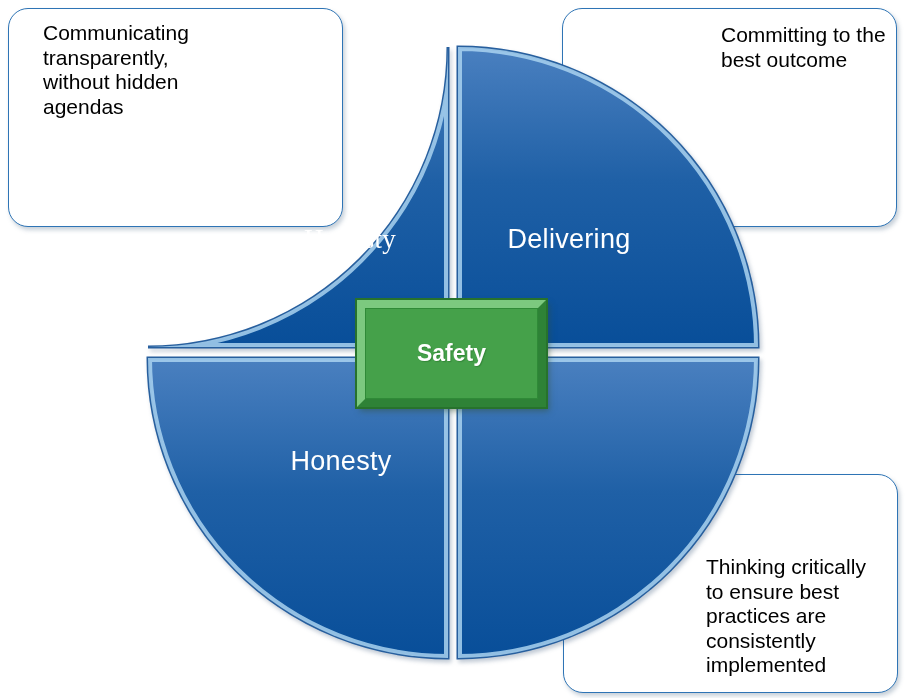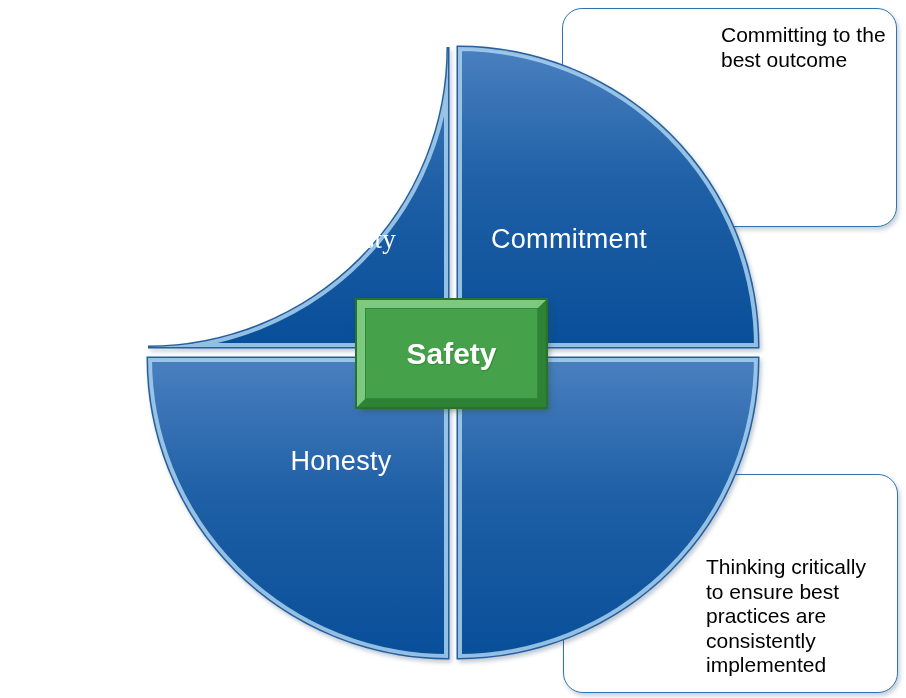--- a/index.html
+++ b/index.html
@@ -45,29 +45,35 @@
   
   .safety-box{
     position:absolute;left:357px;top:300px;width:189px;height:107px;
     box-sizing:border-box;background:#45A14A;
     border:8px solid;border-color:#7CC97F #2E8236 #2E8236 #7CC97F;
     box-shadow:0 0 0 2px #27722C, 3px 4px 6px rgba(50,80,45,.5),
                inset 0 0 0 1px #2F8A37;
     z-index:4;display:flex;align-items:center;justify-content:center;
   }
   .safety-box span{
-    color:#fff;font-size:30px;font-weight:bold;
+    color:#fff;font-size:23px;font-weight:bold;
     text-shadow:1px 1px 1px rgba(0,60,0,.25);
   }
 </style>
 </head>
 <body>
 
 <div class="stage">
 
+  <div class="note-box tl">
+    <div class="note-text">Communicating
+transparently,
+without hidden
+agendas</div>
+  </div>
   <div class="note-box tr">
     <div class="note-text">Committing to the
 best outcome</div>
   </div>
   <div class="note-box br">
     <div class="note-text">Thinking critically
 to ensure best
 practices are
 consistently
 implemented</div>
@@ -117,20 +123,20 @@
       </g>
 
       <g>
         <path d="M458,358 L758,358 A300,300 0 0 1 458,658 Z" fill="url(#gBot)" stroke="#275F9E" stroke-width="3"></path>
         <path d="M458,358 L758,358 A300,300 0 0 1 458,658 Z" fill="none" stroke="#A9D2F0" stroke-width="8" opacity="0.85" clip-path="url(#cBR)"></path>
       </g>
     </g>
   </svg>
 
   <div class="quad-label honesty">Honesty</div>
-  <div class="quad-label commitment">Commitment</div>
+  <div class="quad-label commitment">Delivering</div>
   <div class="quad-label teamwork">Honesty</div>
 
   <div class="safety-box">
     <span>Safety</span>
   </div>
 
 </div>
 
 </body></html>

